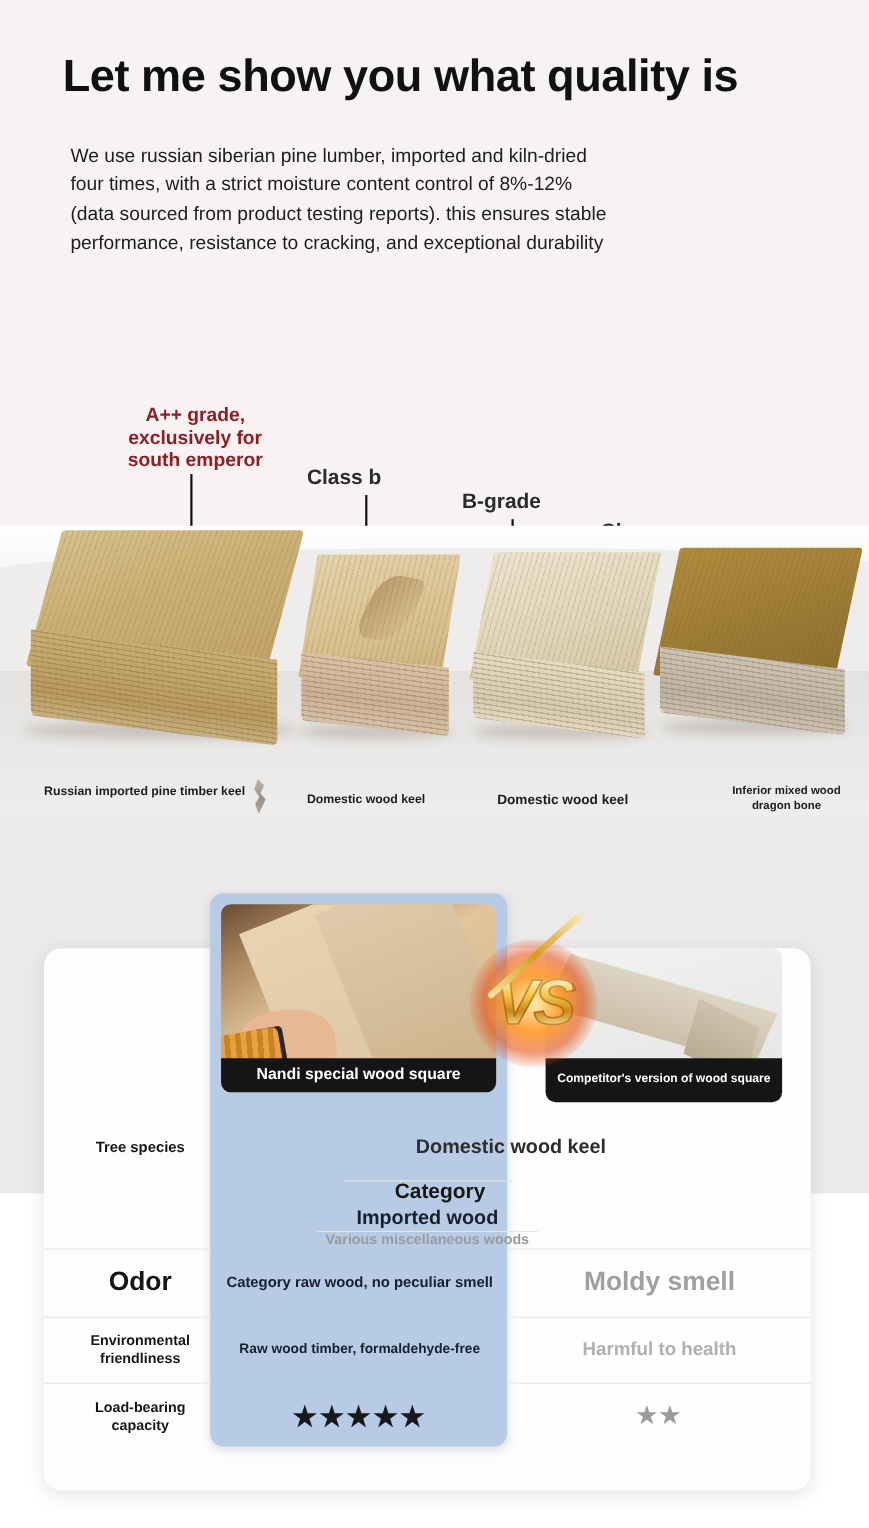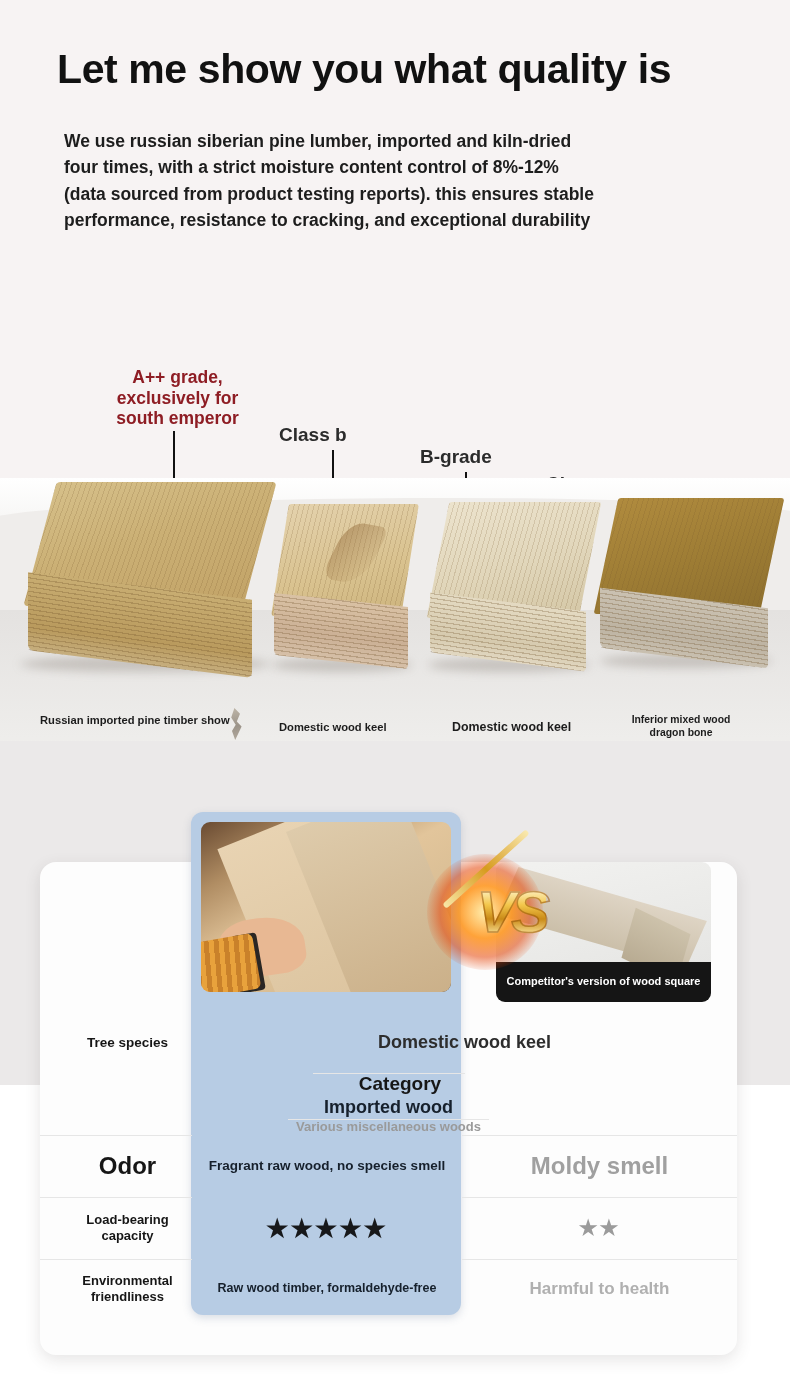--- a/index.html
+++ b/index.html
@@ -14,21 +14,21 @@
   .page { position:relative; width:790px; height:1389px; }
 
   
   .hero-title {
     position:absolute; left:57px; top:46px;
     font-size:41px; font-weight:bold; color:#111111;
     letter-spacing:-0.4px; white-space:nowrap;
   }
   .hero-body {
     position:absolute; left:64px; top:128px; width:680px;
-    font-size:17.5px; font-weight:bold; color:#1d1d1d; line-height:1.50;
+    font-size:17.5px; font-weight:normal; color:#1d1d1d; line-height:1.50;
   }
   .hero-body p { margin:0; }
 
   
   .callout { position:absolute;margin-top:40px; }
   .callout .ctext {
     font-size:19px; font-weight:bold; color:#2b2b2b;
     line-height:1.18; white-space:nowrap;
   }
   .callout.red .ctext { color:#8e1d24; font-size:17.5px; text-align:center; }
@@ -139,21 +139,21 @@
   }
 
   
   .caption {
     position:absolute; font-size:11.2px; font-weight:bold; color:#1c1c1c;
     line-height:1.22;
   }
   #cap1 { left:40px; top:714px; width:200px; }
   #cap2 { left:279px; top:721px; }
   #cap3 { left:452px; top:720px; font-size:12.4px; }
-  #cap4 { left:621px; top:714px; width:120px; text-align:center; font-size:10.4px; }
+  #cap4 { left:655px; top:714px; width:120px; text-align:center; font-size:10.4px; }
 
   
   .artifact {
     position:absolute; left:228px; top:708px; width:16px; height:32px;
     background:linear-gradient(170deg,#b8ae9e,#8d8478 55%,#a79d8f);
     clip-path:polygon(40% 0,75% 18%,55% 42%,85% 58%,45% 100%,25% 72%,48% 52%,20% 30%);
     opacity:.85;
   }
 
   
@@ -240,21 +240,21 @@
   #lbl-right {
     left:496px; top:962px; width:215px; height:40px;
     border-radius:0 0 9px 9px; font-size:11px;
     display:flex; align-items:center; justify-content:center;
     padding:0 8px;
   }
 
   
   .vs-badge {
     position:absolute; left:424px; top:852px; width:122px; height:120px;
-    display:flex; align-items:center; justify-content:flex-end;
+    display:flex; align-items:center; justify-content:center;
   }
   .vs-glow {
     position:absolute; left:50%; top:50%; width:116px; height:116px;
     transform:translate(-50%,-50%);
     background:radial-gradient(circle at 50% 50%,
       rgba(255,238,170,.95) 0%, rgba(255,150,30,.88) 32%,
       rgba(230,70,10,.55) 55%, rgba(200,40,0,0) 74%);
     border-radius:50%;
   }
   .vs-text {
@@ -382,36 +382,37 @@
         </div>
       <div class="side">
           <div class="grainh"></div>
         </div>
     </div>
   </div>
 
   <div class="gray-band"></div>
   <div class="white-base"></div>
 
-  <div class="caption" id="cap1">Russian imported pine timber show</div>
+  <div class="caption" id="cap1">Russian imported pine timber keel</div>
   <div class="artifact"></div>
   <div class="caption" id="cap2">Domestic wood keel</div>
   <div class="caption" id="cap3">Domestic wood keel</div>
   <div class="caption" id="cap4">Inferior mixed wood dragon bone</div>
 
   <div class="compare-card"></div>
   <div class="blue-col"></div>
 
   <div class="prod-img" id="img-left">
     <div class="board"></div>
       <div class="board2"></div>
     <div class="hand"></div>
       <div class="cuff"></div>
       <div class="sleeve"></div>
   </div>
+  <div class="img-label" id="lbl-left">Nandi special wood square</div>
 
   <div class="prod-img" id="img-right">
     <div class="beam"></div>
       <div class="beam-end"></div>
   </div>
   <div class="img-label" id="lbl-right">Competitor's version of wood square</div>
 
   <div class="vs-badge">
     <div class="vs-glow"></div>
     <div class="vs-text">VS</div>
@@ -426,35 +427,35 @@
     </div>
 
     <div class="row" style="height:62px;flex-direction:column;">
       <div class="cell-label" style="font-size:19px;">Category</div>
       <div class="cell-mid" style="font-size:18px;">Imported wood</div>
       <div class="cell-right" style="font-size:13px; color:#9a9a9a;">Various miscellaneous woods</div>
     </div>
 
     <div class="row" style="height:62px;">
       <div class="cell-label" style="font-size:24px;">Odor</div>
-      <div class="cell-mid" style="font-size:13.5px;">Fragrant raw wood, no species smell</div>
+      <div class="cell-mid" style="font-size:13.5px;">Category raw wood, no peculiar smell</div>
       <div class="cell-right" style="font-size:24px; color:#a0a0a0;">Moldy smell</div>
+    </div>
+
+    <div class="row" style="height:60px;">
+      <div class="cell-label" style="font-size:13px;">Environmental friendliness</div>
+      <div class="cell-mid" style="font-size:12.5px;">Raw wood timber, formaldehyde-free</div>
+      <div class="cell-right" style="font-size:17px; color:#b0b0b0;">Harmful to health</div>
     </div>
 
     <div class="row" style="height:62px;">
       <div class="cell-label" style="font-size:13px;">Load-bearing capacity</div>
       <div class="cell-mid">
         <span class="stars good">★★★★★</span>
       </div>
       <div class="cell-right">
         <span class="stars bad">★★</span>
       </div>
     </div>
 
-    <div class="row" style="height:60px;">
-      <div class="cell-label" style="font-size:13px;">Environmental friendliness</div>
-      <div class="cell-mid" style="font-size:12.5px;">Raw wood timber, formaldehyde-free</div>
-      <div class="cell-right" style="font-size:17px; color:#b0b0b0;">Harmful to health</div>
-    </div>
-
   </div>
 
 </div>
 
 </body></html>

